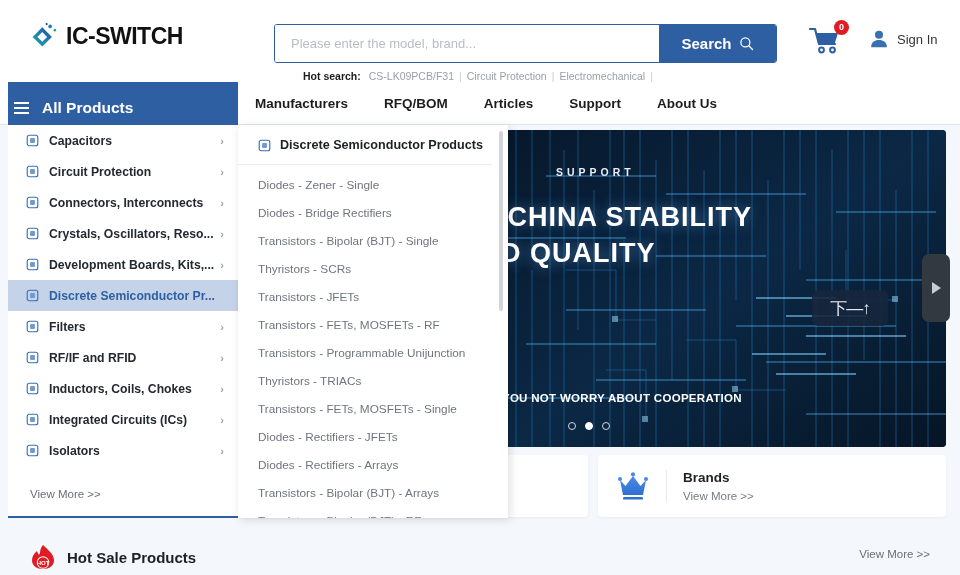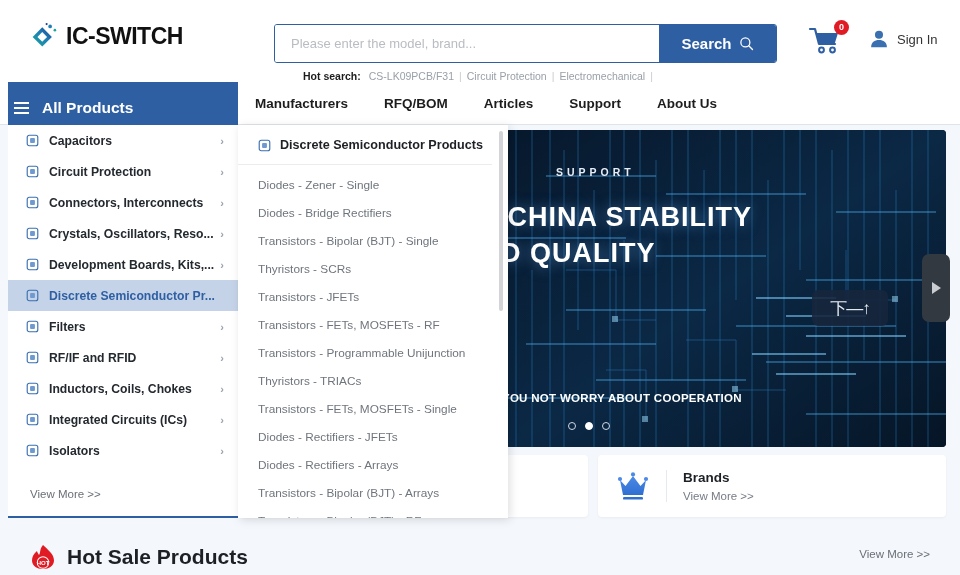--- a/index.html
+++ b/index.html
@@ -217,21 +217,21 @@
 
   
   .hotsale {
     position: absolute; left: 0; top: 530px; width: 960px; height: 45px;
     background: #f4f7fb;
   }
   .hotsale-title {
     position: absolute; left: 30px; top: 14px;
     display: flex; align-items: center; gap: 11px;
   }
-  .hotsale-label { font-size: 21px; font-weight: bold; color: #1d2126; }
+  .hotsale-label { font-size: 15px; font-weight: bold; color: #1d2126; }
   .hotsale-more {
     position: absolute; right: 30px; top: 18px;
     font-size: 11.5px; color: #6a7078; cursor: pointer;
   }
   .page-bg-top {
     position: absolute; left: 0; top: 125px; width: 960px; height: 405px;
     background: #f4f7fb; z-index: -1;
   }
 </style>
 </head>

